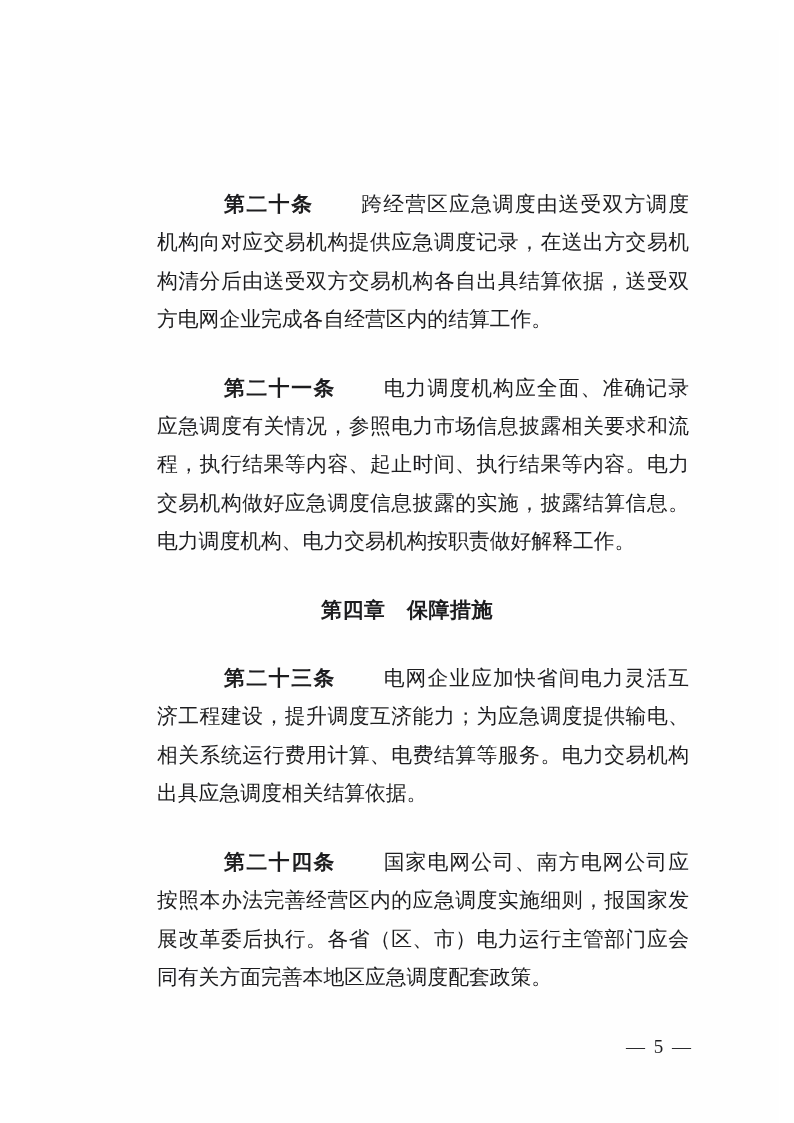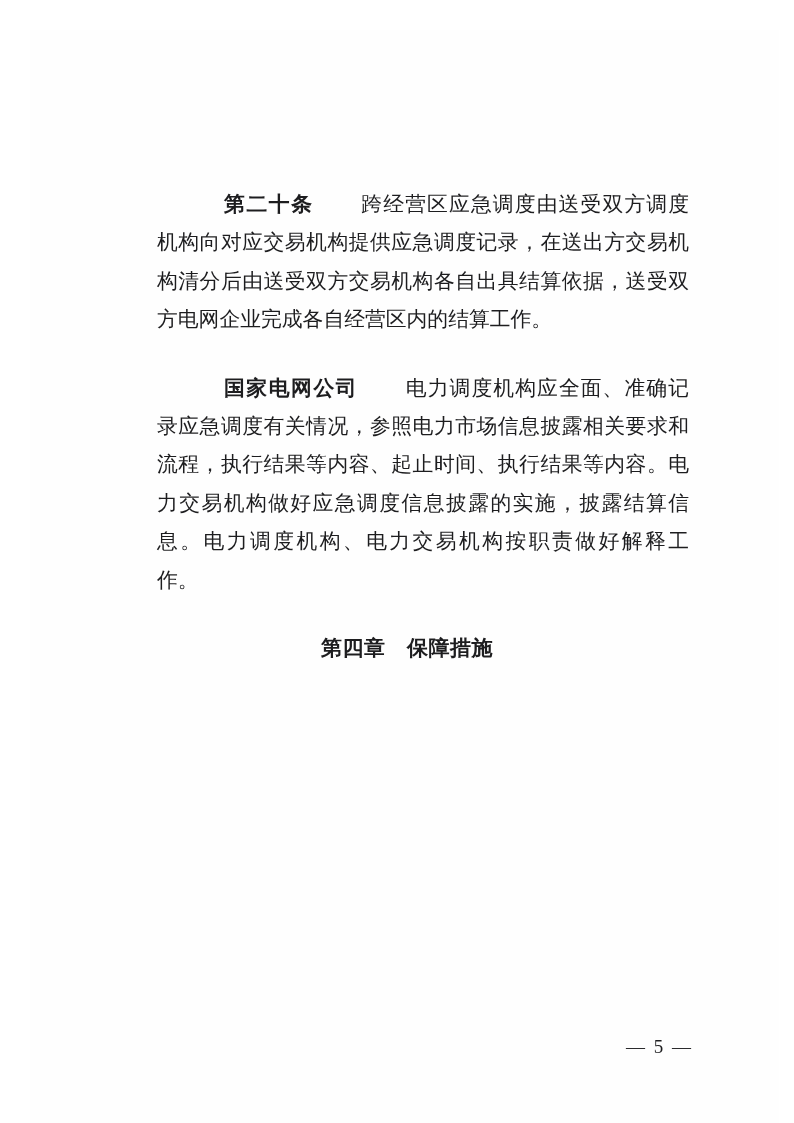--- a/index.html
+++ b/index.html
@@ -53,24 +53,26 @@
   }
 </style>
 </head>
 <body>
 
 <div class="page">
   <main class="text-block">
 
     <p class="para"><span class="term">第二十条</span><span>跨经营区应急调度由送受双方调度机构向对应交易机构提供应急调度记录，在送出方交易机构清分后由送受双方交易机构各自出具结算依据，送受双方电网企业完成各自经营区内的结算工作。</span></p>
 
-    <p class="para"><span class="term">国家电网公司</span><span>电力调度机构应全面、准确记录应急调度有关情况，参照电力市场信息披露相关要求和流程，执行结果等内容、起止时间、执行结果等内容。电力交易机构做好应急调度信息披露的实施，披露结算信息。电力调度机构、电力交易机构按职责做好解释工作。</span></p>
+    <p class="para"><span class="term">第二十一条</span><span>电力调度机构应全面、准确记录应急调度有关情况，参照电力市场信息披露相关要求和流程，执行结果等内容、起止时间、执行结果等内容。电力交易机构做好应急调度信息披露的实施，披露结算信息。电力调度机构、电力交易机构按职责做好解释工作。</span></p>
 
     <h2 class="chapter">第四章　保障措施</h2>
 
 
+    <p class="para"><span class="term">第二十三条</span><span>电网企业应加快省间电力灵活互济工程建设，提升调度互济能力；为应急调度提供输电、相关系统运行费用计算、电费结算等服务。电力交易机构出具应急调度相关结算依据。</span></p>
 
+    <p class="para"><span class="term">第二十四条</span><span>国家电网公司、南方电网公司应按照本办法完善经营区内的应急调度实施细则，报国家发展改革委后执行。各省（区、市）电力运行主管部门应会同有关方面完善本地区应急调度配套政策。</span></p>
 
 
   </main>
 
   <div class="pageno">— 5 —</div>
 </div>
 
 </body></html>

